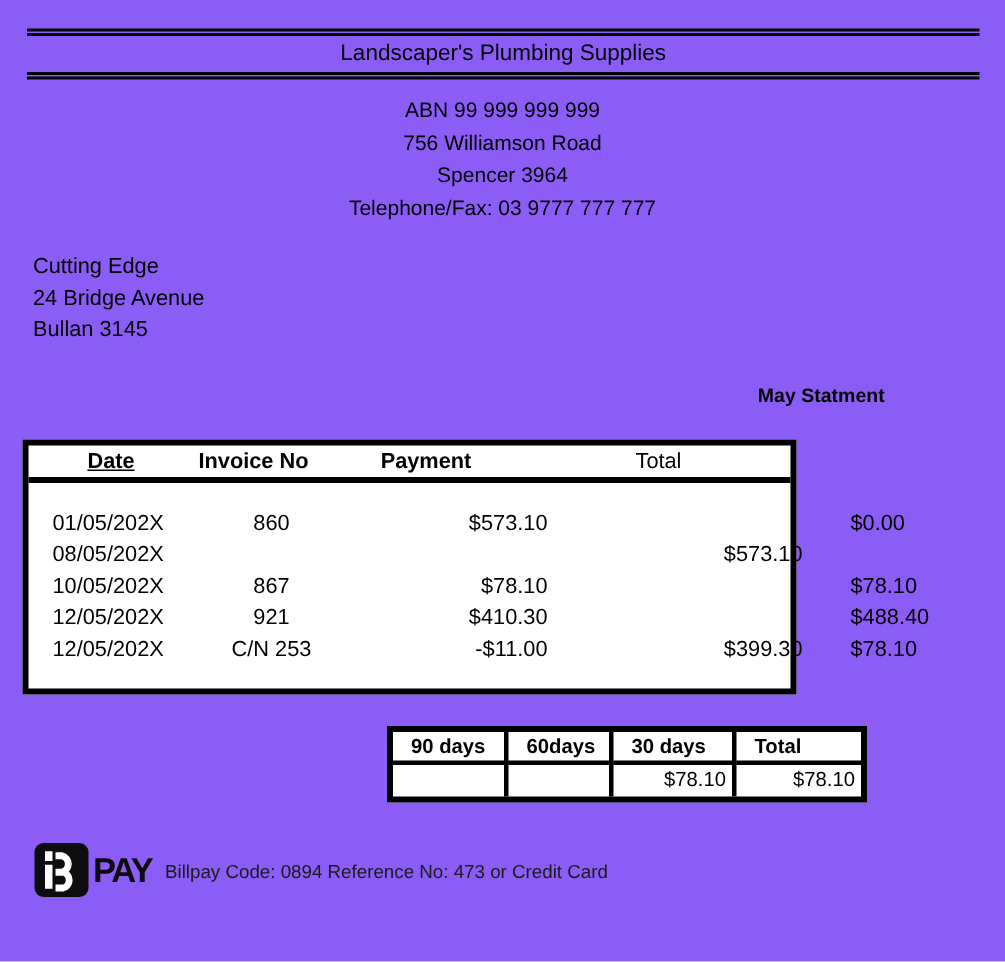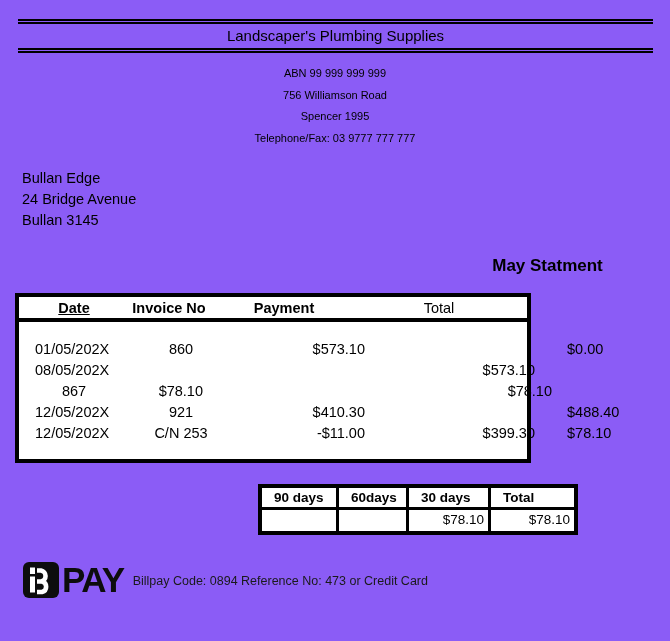--- a/index.html
+++ b/index.html
@@ -24,39 +24,39 @@
     text-align: center;
     font-size: 15px;
     padding: 3px 0 4px 0;
   }
 
   
   .biz-info {
     position: absolute;
     left: 0; right: 0; top: 63px;
     text-align: center;
-    font-size: 11px;
+    font-size: 14px;
     line-height: 21.5px;
   }
 
   
   .customer {
     position: absolute;
     left: 22px; top: 168px;
     font-size: 14.5px;
     line-height: 21px;
   }
 
   
   .stmt-title {
     position: absolute;
     left: 440px; top: 256px; width: 215px;
     text-align: center;
     font-weight: bold;
-    font-size: 17px;
+    font-size: 13px;
   }
 
   
   .tx-table {
     position: absolute;
     left: 15px; top: 293px;
     width: 516px; height: 170px;
     border: 4px solid #000;
     background: #fff;
   }
@@ -106,21 +106,21 @@
 
   
   .bpay {
     position: absolute;
     left: 22px; top: 561px;
     display: flex;
     align-items: center;
   }
   .bpay-icon { width: 38px; height: 38px; display: block; }
   .bpay-pay {
-    font-size: 35px;
+    font-size: 23px;
     font-weight: bold;
     letter-spacing: -1.5px;
     line-height: 38px;
     margin-left: 2px;
     color: #0d0d0d;
   }
   .bpay-details {
     font-size: 12.5px;
     margin-left: 9px;
     color: #1a1a1a;
@@ -133,26 +133,26 @@
 
 <div class="page">
 
   <div class="title-band">
     <span>Landscaper's Plumbing Supplies</span>
   </div>
 
   <div class="biz-info">
     <div>ABN 99 999 999 999</div>
     <div>756 Williamson Road</div>
-    <div>Spencer 1995</div>
+    <div>Spencer 3964</div>
     <div>Telephone/Fax: 03 9777 777 777</div>
   </div>
 
   <div class="customer">
-    <div>Bullan Edge</div>
+    <div>Cutting Edge</div>
     <div>24 Bridge Avenue</div>
     <div>Bullan 3145</div>
   </div>
 
   <div class="stmt-title">May Statment</div>
 
   <div class="tx-table">
     <div class="tx-grid tx-header">
       <div class="th th-date">Date</div>
       <div class="th">Invoice No</div>
@@ -168,20 +168,21 @@
         <div class="td-total">$0.00</div>
       </div>
       <div class="tx-grid tx-row">
         <div class="td-date">08/05/202X</div>
         <div class="td-invoice"></div>
         <div class="td-amount"></div>
         <div class="td-payment">$573.10</div>
         <div class="td-total"></div>
       </div>
       <div class="tx-grid tx-row">
+        <div class="td-date">10/05/202X</div>
         <div class="td-invoice">867</div>
         <div class="td-amount">$78.10</div>
         <div class="td-payment"></div>
         <div class="td-total">$78.10</div>
       </div>
       <div class="tx-grid tx-row">
         <div class="td-date">12/05/202X</div>
         <div class="td-invoice">921</div>
         <div class="td-amount">$410.30</div>
         <div class="td-payment"></div>

